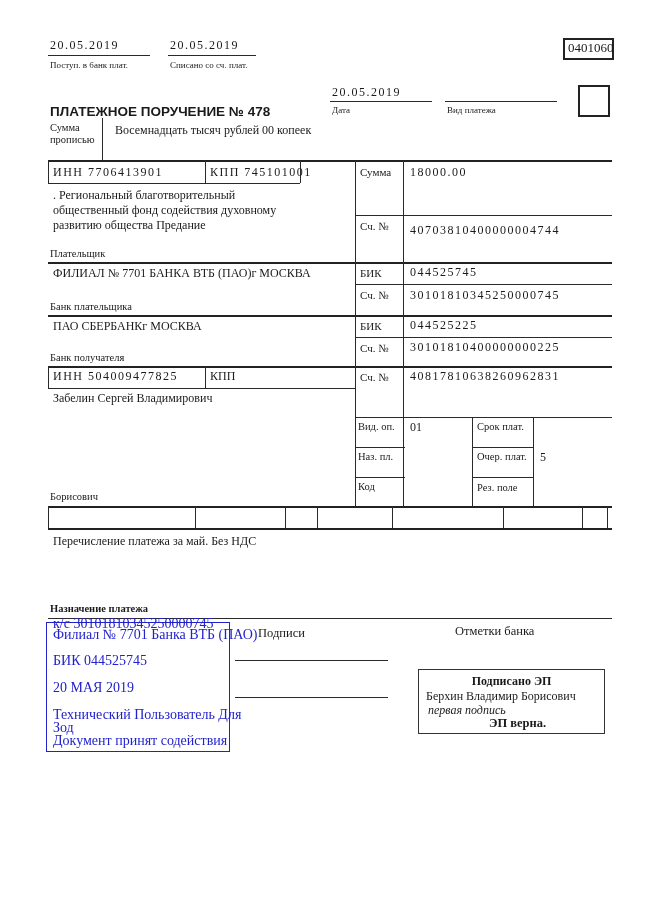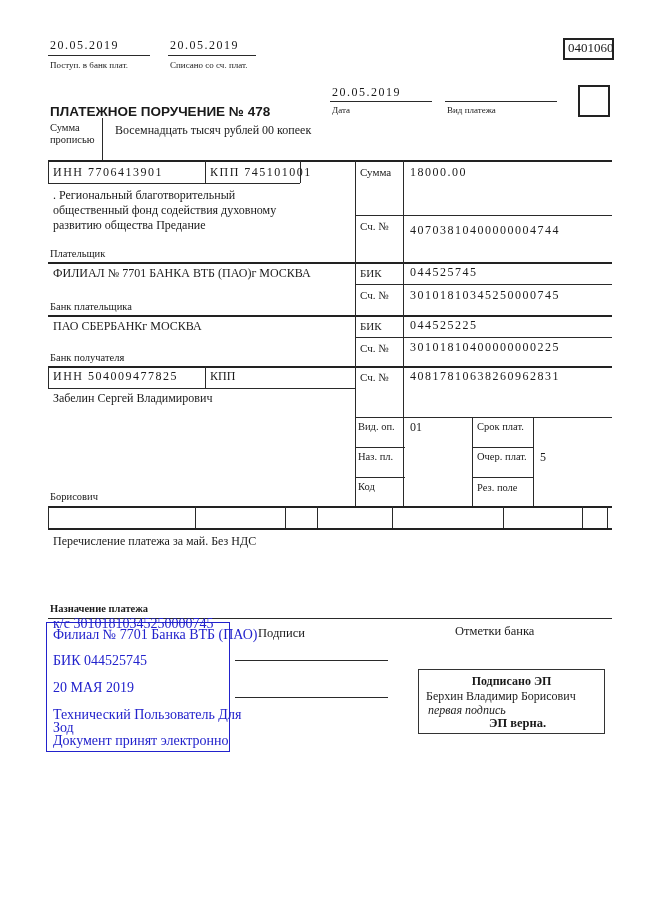--- a/index.html
+++ b/index.html
@@ -134,21 +134,21 @@
   <div class="tl" style="left:50px;top:603px;font-weight:bold;">Назначение платежа</div>
   <div class="hl" style="left:48px;top:618px;width:564px;"></div>
 
   <div class="box stamp" style="left:46px;top:622px;width:182px;height:128px;border-color:#2222cc;border-width:1.5px;"></div>
   <div class="stampline" style="left:53px;top:628px;">Филиал № 7701 Банка ВТБ (ПАО)</div>
   <div class="stampline" style="left:53px;top:617px;">к/с 30101810345250000745</div>
   <div class="stampline" style="left:53px;top:654px;">БИК 044525745</div>
   <div class="stampline" style="left:53px;top:681px;">20 МАЯ 2019</div>
   <div class="stampline" style="left:53px;top:708px;">Технический Пользователь Для</div>
   <div class="stampline" style="left:53px;top:721px;">Зод</div>
-  <div class="stampline" style="left:53px;top:734px;">Документ принят электронно</div>
+  <div class="stampline" style="left:53px;top:734px;">Документ принят содействия</div>
 
   <div class="t" style="left:258px;top:626px;font-size:12.5px;">Подписи</div>
   <div class="hl" style="left:235px;top:660px;width:153px;"></div>
   <div class="hl" style="left:235px;top:697px;width:153px;"></div>
 
   <div class="t" style="left:455px;top:624px;font-size:12.5px;">Отметки банка</div>
   <div class="box" style="left:418px;top:648px;width:185px;height:63px;border-width:1.5px;border-color:#333;margin-top:21px;">
     <div class="t b ctr" style="left:0;top:4px;width:185px;font-size:12px;">Подписано ЭП</div>
     <div class="t" style="left:7px;top:19px;font-size:12px;">Берхин Владимир Борисович</div>
     <div class="t i" style="left:9px;top:33px;font-size:12px;">первая подпись</div>

